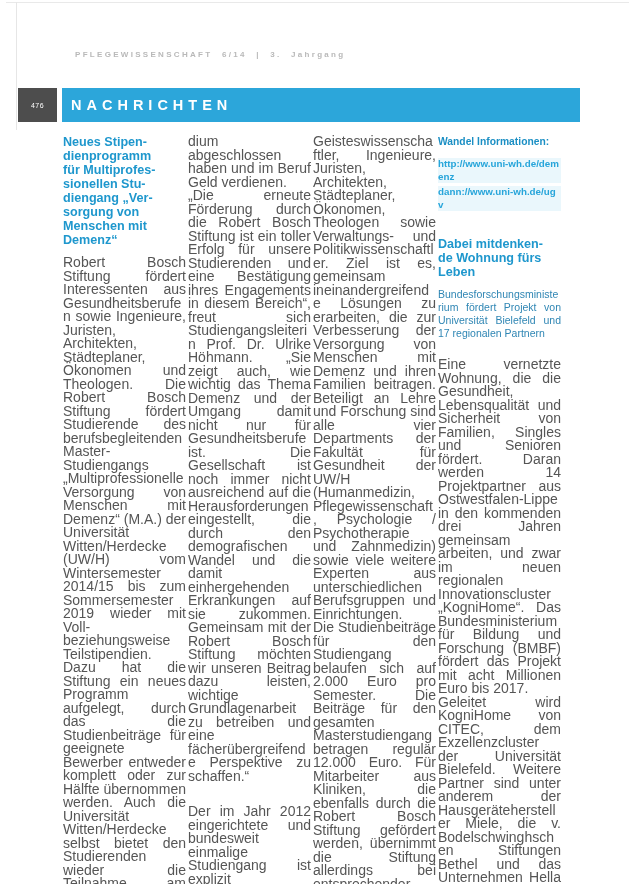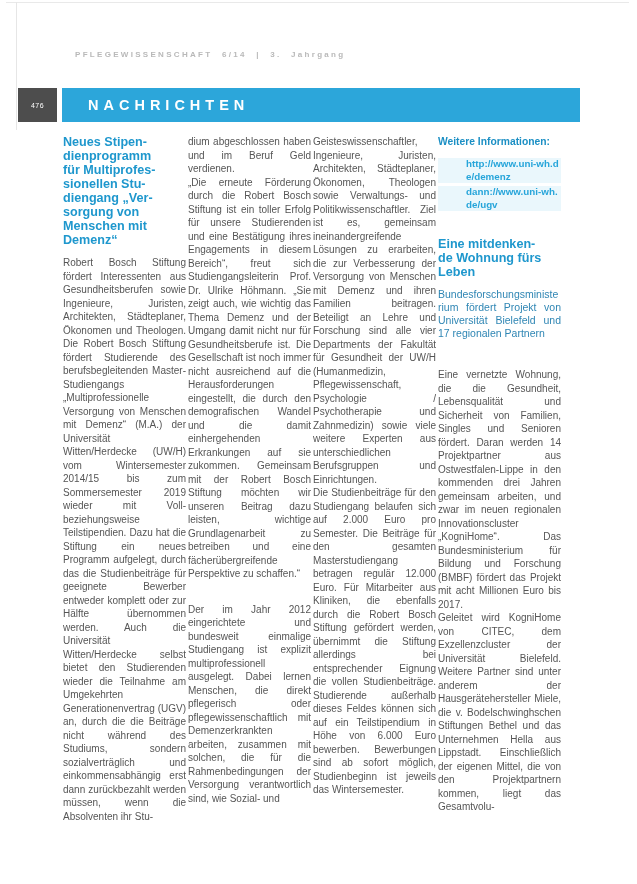--- a/index.html
+++ b/index.html
@@ -23,69 +23,68 @@
     position: absolute; left: 18px; top: 88px; width: 39px; height: 34px;
     background: #4d4d4d; color: #ffffff;
     display: flex; align-items: center; justify-content: center;
     font-size: 7px; letter-spacing: 0.5px;
   }
 
   .section-bar {
     position: absolute; left: 62px; top: 88px; width: 518px; height: 34px;
     background: #2ca6da; color: #ffffff;
     display: flex; align-items: center;
-    padding-left: 26px; box-sizing: border-box;
+    padding-left: 9px; box-sizing: border-box;
   }
   .section-title { font-size: 14.5px; font-weight: bold; letter-spacing: 5px; }
 
   .content {
     position: absolute; left: 63px; top: 135px; width: 523px;
     display: flex; gap: 2px;
   }
   .col { flex: 0 0 123px; width: 123px; }
 
   .h1 {
     color: #1e97cd; font-weight: bold;
     font-size: 12.6px; line-height: 14px;
     white-space: pre-line;
     margin: 0 0 9px 0;
   }
   .h2 { margin-top: 26px; }
 
   .body-text {
-    font-size: 10px; line-height: 13.5px;
+    font-size: 14px; line-height: 13.5px;
     color: #555555; text-align: justify;
     hyphens: auto; -webkit-hyphens: auto;
     overflow-wrap: break-word;
     margin: 0;
   }
   .para-gap { margin-top: 22px; }
 
   .info-label {
     color: #1b8fc4; font-weight: bold; font-size: 10.3px;
     margin: 1px 0 11px 0;
   }
   .link {
     display: block;
     color: #27a5da; font-weight: bold;
     font-size: 9.8px; line-height: 12.5px;
     overflow-wrap: anywhere; word-break: break-all;
     background: rgba(186, 227, 246, 0.30);
     text-decoration: none;
     margin-bottom: 3px;
     cursor: pointer;
-    padding-left: 28px;
   }
   .kicker {
     color: #2f86b4; font-size: 10.5px; line-height: 13px;
     text-align: justify; hyphens: auto; -webkit-hyphens: auto;
     overflow-wrap: break-word;
     margin: 7px 0 0 0;
   }
-  .kicker-gap { margin-top: 28px; }
+  .kicker-gap { margin-top: 18px; }
 </style>
 </head>
 <body>
 
 <div class="page-rule-top"></div>
 <div class="page-rule-left"></div>
 
 <div class="journal-header">PFLEGEWISSENSCHAFT 6/14 | 3. Jahrgang</div>
 
 <div class="page-badge">
@@ -115,25 +114,25 @@
     <p class="body-text">„Die erneute Förderung durch die Robert Bosch Stiftung ist ein toller Erfolg für unsere Studierenden und eine Bestätigung ihres Engagements in diesem Bereich“, freut sich Studiengangsleiterin Prof. Dr. Ulrike Höhmann. „Sie zeigt auch, wie wichtig das Thema Demenz und der Umgang damit nicht nur für Gesundheitsberufe ist. Die Gesellschaft ist noch immer nicht ausreichend auf die Herausforderungen eingestellt, die durch den demografischen Wandel und die damit einhergehenden Erkrankungen auf sie zukommen. Gemeinsam mit der Robert Bosch Stiftung möchten wir unseren Beitrag dazu leisten, wichtige Grundlagenarbeit zu betreiben und eine fächerübergreifende Perspektive zu schaffen.“</p>
     <p class="body-text para-gap">Der im Jahr 2012 eingerichtete und bundesweit einmalige Studiengang ist explizit multiprofessionell ausgelegt. Dabei lernen Menschen, die direkt pflegerisch oder pflegewissenschaftlich mit Demenzerkrankten arbeiten, zusammen mit solchen, die für die Rahmenbedingungen der Versorgung verantwortlich sind, wie Sozial- und</p>
   </div>
 
   <div class="col">
     <p class="body-text">Geisteswissenschaftler, Ingenieure, Juristen, Architekten, Städteplaner, Ökonomen, Theologen sowie Verwaltungs- und Politikwissenschaftler. Ziel ist es, gemeinsam ineinandergreifende Lösungen zu erarbeiten, die zur Verbesserung der Versorgung von Menschen mit Demenz und ihren Familien beitragen. Beteiligt an Lehre und Forschung sind alle vier Departments der Fakultät für Gesundheit der UW/H (Humanmedizin, Pflegewissenschaft, Psychologie / Psychotherapie und Zahnmedizin) sowie viele weitere Experten aus unterschiedlichen Berufsgruppen und Einrichtungen.</p>
     <p class="body-text">Die Studienbeiträge für den Studiengang belaufen sich auf 2.000 Euro pro Semester. Die Beiträge für den gesamten Masterstudiengang betragen regulär 12.000 Euro. Für Mitarbeiter aus Kliniken, die ebenfalls durch die Robert Bosch Stiftung gefördert werden, übernimmt die Stiftung allerdings bei entsprechender Eignung die vollen Studienbeiträge. Studierende außerhalb dieses Feldes können sich auf ein Teilstipendium in Höhe von 6.000 Euro bewerben. Bewerbungen sind ab sofort möglich, Studienbeginn ist jeweils das Wintersemester.</p>
   </div>
 
   <div class="col">
-    <div class="info-label">Weitere Informationen:</div>
+    <div class="info-label">Wandel Informationen:</div>
     <a class="link">http://www.uni-wh.de/demenz</a>
     <a class="link">dann://www.uni-wh.de/ugv</a>
 
-    <div class="h1 h2">Eine mitdenken-
+    <div class="h1 h2">Dabei mitdenken-
 de Wohnung fürs
 Leben</div>
     <p class="kicker">Bundesforschungsministerium fördert Projekt von Universität Bielefeld und 17 regionalen Partnern</p>
     <p class="body-text kicker-gap">Eine vernetzte Wohnung, die die Gesundheit, Lebensqualität und Sicherheit von Familien, Singles und Senioren fördert. Daran werden 14 Projektpartner aus Ostwestfalen-Lippe in den kommenden drei Jahren gemeinsam arbeiten, und zwar im neuen regionalen Innovationscluster „KogniHome“. Das Bundesministerium für Bildung und Forschung (BMBF) fördert das Projekt mit acht Millionen Euro bis 2017.</p>
     <p class="body-text">Geleitet wird KogniHome von CITEC, dem Exzellenzcluster der Universität Bielefeld. Weitere Partner sind unter anderem der Hausgerätehersteller Miele, die v. Bodelschwinghschen Stiftungen Bethel und das Unternehmen Hella aus Lippstadt. Einschließlich der eigenen Mittel, die von den Projektpartnern kommen, liegt das Gesamtvolu-</p>
   </div>
 
 </div>
 
 </body></html>

